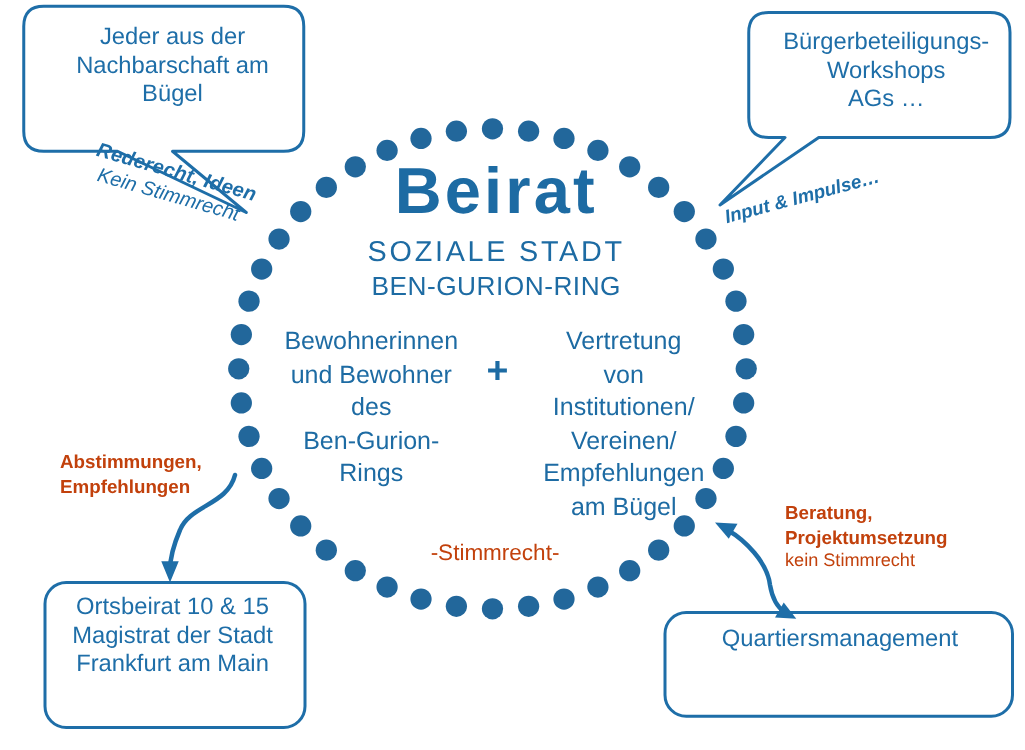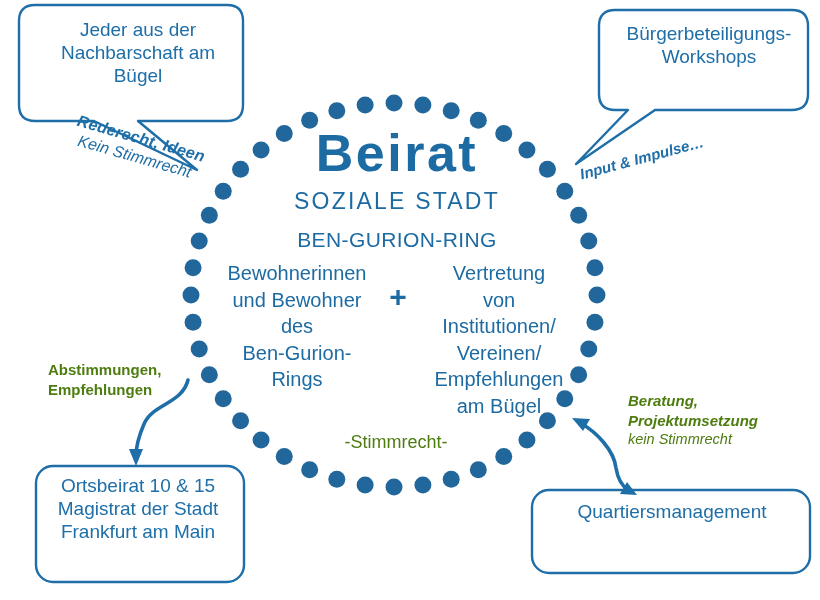--- a/index.html
+++ b/index.html
@@ -11,21 +11,21 @@
     color:#1d6ba3;
     overflow:hidden;
     position:relative;
   }
   #stage{position:absolute;left:0;top:0;width:652px;height:600px;}
 
   
   #art{position:absolute;left:0;top:0;width:820px;height:600px;}
 
   
-  .txt{position:absolute;color:#4d7c0f;line-height:1.22;}
+  .txt{position:absolute;color:#c2410c;line-height:1.22;}
 
   .bubble-text{
     text-align:center;
     font-size:19px;
     font-weight:400;
     color:#1e6ea8;
   }
 
   
   #tl-text{left:34px;top:18px;width:208px;}
@@ -56,39 +56,39 @@
     font-weight:bold;
     font-style:italic;
   }
 
   
   #lbl-abst{
     left:48px;top:360px;width:180px;
     font-size:15px;font-weight:bold;line-height:1.35;
   }
   #lbl-berat{
-    left:628px;top:391px;width:190px;
-    font-size:15px;font-weight:bold;line-height:1.3;font-style:italic;
+    left:628px;top:401px;width:190px;
+    font-size:15px;font-weight:bold;line-height:1.3;
   }
   #lbl-berat .light{font-weight:400;font-size:14.5px;}
 
   
   #center-title{
     position:absolute;left:247px;top:126px;width:300px;text-align:center;
   }
   #center-title .t1{
     display:block;font-size:52px;font-weight:bold;letter-spacing:2.5px;
     color:#1d6ba3;line-height:1.05;
   }
   #center-title .t2{
     display:block;font-size:23px;letter-spacing:2.2px;margin-top:7px;
     color:#1d6ba3;
   }
   #center-title .t3{
-    display:block;font-size:21px;letter-spacing:.4px;margin-top:13px;
+    display:block;font-size:21px;letter-spacing:.4px;margin-top:3px;
     color:#1d6ba3;
   }
 
   #center-cols{
     position:absolute;left:218px;top:260px;width:360px;
     display:flex;align-items:flex-start;justify-content:center;
   }
   #center-cols .col{
     width:158px;text-align:center;font-size:20px;line-height:1.33;
   }
@@ -186,20 +186,21 @@
 
   <div class="txt bubble-text" id="tl-text">
     <div>Jeder aus der</div>
     <div>Nachbarschaft am</div>
     <div>Bügel</div>
   </div>
 
   <div class="txt bubble-text" id="tr-text">
     <div>Bürgerbeteiligungs-</div>
     <div>Workshops</div>
+    <div>AGs …</div>
   </div>
 
   <div class="txt bubble-text" id="bl-text">
     <div>Ortsbeirat 10 &amp; 15</div>
     <div>Magistrat der Stadt</div>
     <div>Frankfurt am Main</div>
   </div>
 
   <div class="txt bubble-text" id="br-text">
     <div>Quartiersmanagement</div>

